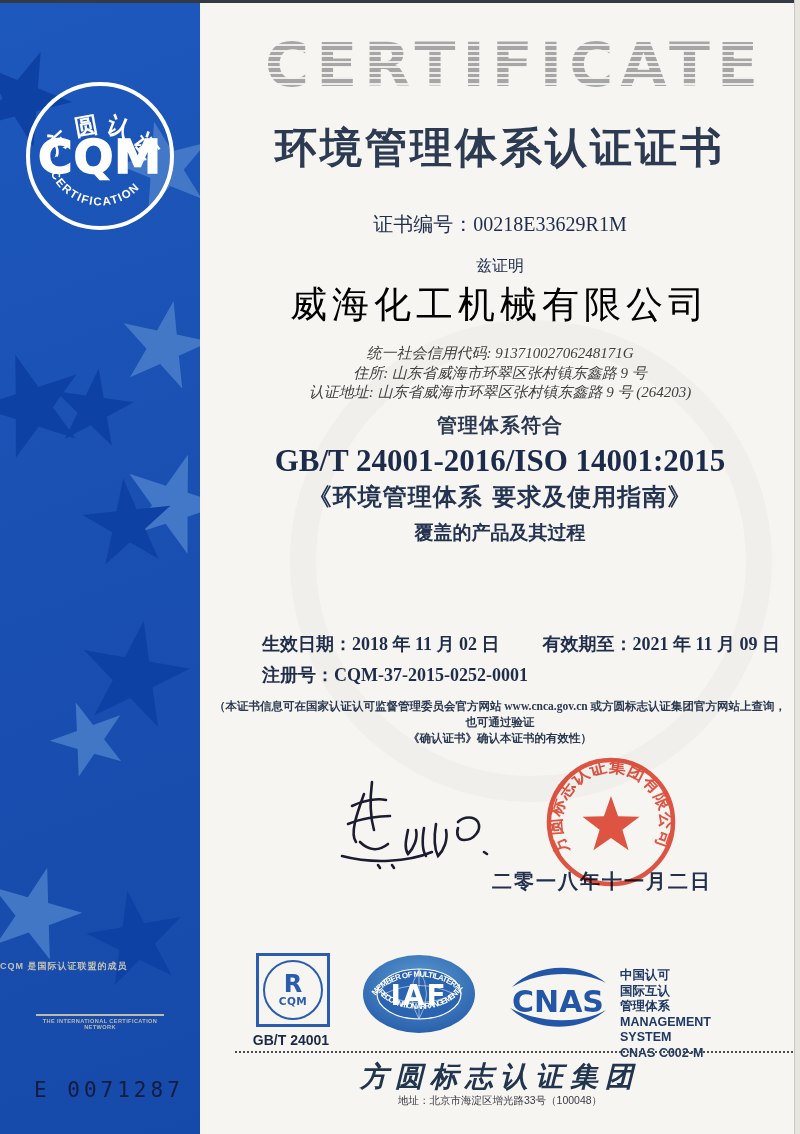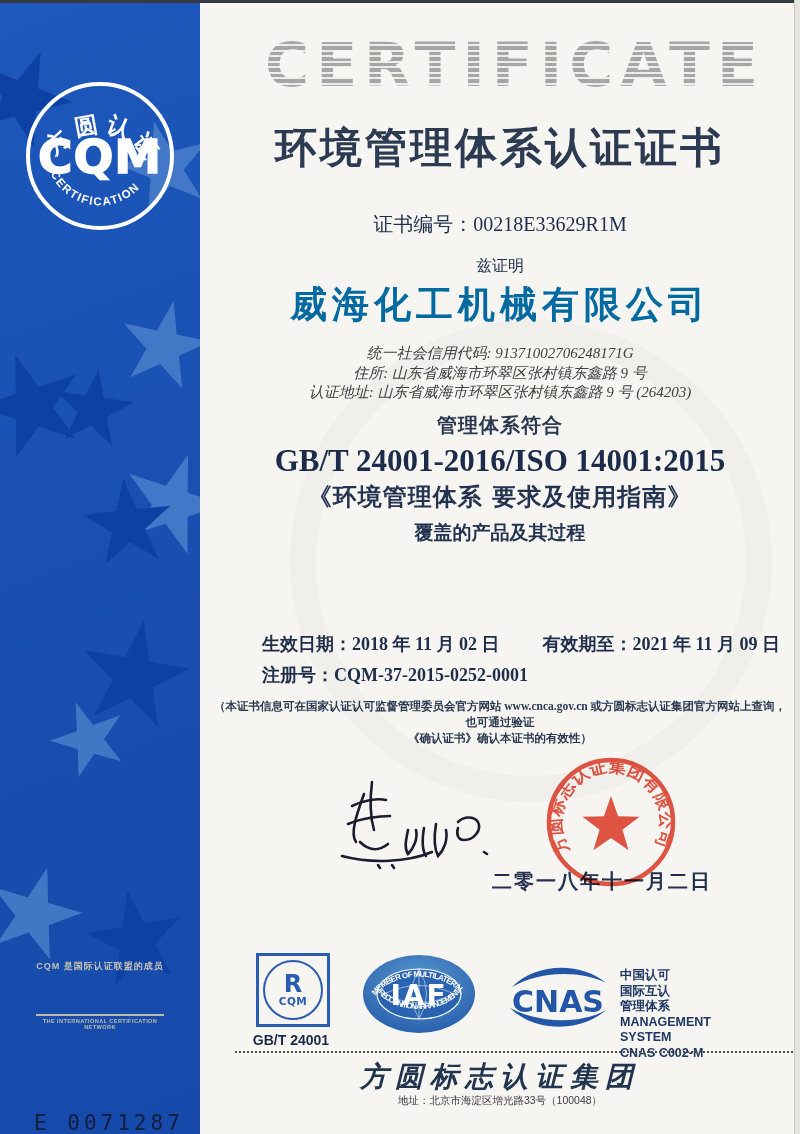--- a/index.html
+++ b/index.html
@@ -8,52 +8,52 @@
   
   .edge-top{position:absolute;left:0;top:0;width:800px;height:3px;background:#353a42;}
   .edge-right{position:absolute;right:0;top:0;width:5px;height:1134px;background:#e7e5e0;border-left:1px solid #c9c7c2;}
   
   .sidebar{position:absolute;left:0;top:0;width:200px;height:1134px;overflow:hidden;
            background:linear-gradient(160deg,#1d58bc 0%,#1a50b2 45%,#164aaa 100%);}
   .star{position:absolute;clip-path:polygon(50% 0%,61% 35%,98% 35%,68% 57%,79% 91%,50% 70%,21% 91%,32% 57%,2% 35%,39% 35%);}
   .star.dark{background:#0e41a4;}
   .star.light{background:#4a7fca;opacity:.85;}
   .cqm-roundel{position:absolute;left:22px;top:78px;}
-  .member-note{position:absolute;left:0;top:960px;width:200px;text-align:center;
+  .member-note{position:absolute;left:0;top:960px;width:200px;text-align:left;
                font-family:"Liberation Sans",sans-serif;font-size:9px;font-weight:bold;
                color:#c3c1b2;letter-spacing:1px;}
   .iqnet{position:absolute;left:0;top:972px;width:200px;text-align:center;color:#bdbbac;
          font-family:"DejaVu Sans",sans-serif;font-weight:bold;font-size:33px;line-height:40px;}
   .iqnet .dash{font-size:26px;vertical-align:6px;padding:0 4px;}
   .iqnet .qbox{display:inline-block;width:25px;height:25px;background:#0c2f7e;
                border:1px solid #24449a;vertical-align:-1px;margin:0 1px;
                box-shadow:inset 0 0 6px #2a56b4;}
   .iqnet-sub{position:absolute;left:36px;top:1014px;width:128px;text-align:center;
              border-top:2px solid #bdbbac;padding-top:2px;
              font-family:"Liberation Sans",sans-serif;font-size:5.6px;font-weight:bold;
              color:#bdbbac;letter-spacing:.4px;}
   .side-serial{position:absolute;left:34px;top:1078px;font-family:"DejaVu Sans Mono",monospace;
-               font-size:21px;letter-spacing:4px;color:#131c3e;font-weight:500;margin-top:33px;}
+               font-size:21px;letter-spacing:4px;color:#131c3e;font-weight:500;}
   
   .content{position:absolute;left:200px;top:0;width:542px;height:1134px;text-align:center;}
   .watermark{position:absolute;left:30px;top:30px;width:570px;
              font-family:"DejaVu Sans",sans-serif;font-weight:bold;font-size:60px;letter-spacing:7px;
              color:#b3b3b3;
              background:repeating-linear-gradient(180deg,#a6a6a6 0 3.5px,#eeedea 3.5px 5.5px);
              -webkit-background-clip:text;background-clip:text;
              -webkit-text-fill-color:transparent;}
   .faint-ring{position:absolute;left:90px;top:320px;width:430px;height:430px;border-radius:50%;
               border:26px solid rgba(208,206,198,.15);}
   .cert-title{position:absolute;left:0;top:120px;width:600px;
               font-family:"DejaVu Sans",sans-serif;font-weight:bold;font-size:42px;
               letter-spacing:3px;color:#2c3a52;}
   .cert-no{position:absolute;left:0;top:211px;width:600px;font-size:20px;color:#1f2d4a;}
   .declare{position:absolute;left:0;top:256px;width:600px;font-size:16px;color:#22304e;}
   .company{position:absolute;left:0;top:280px;width:600px;font-size:37px;letter-spacing:5px;
-           color:#0369a1;font-weight:700;}
+           color:#000000;font-weight:400;}
   .info{position:absolute;left:0;top:344px;width:600px;font-size:15px;line-height:19.5px;
         color:#404040;font-style:italic;}
   .conform{position:absolute;left:0;top:412px;width:600px;font-size:20px;font-weight:bold;
            color:#2a3850;letter-spacing:1px;}
   .std-no{position:absolute;left:0;top:443px;width:600px;font-size:31px;font-weight:bold;
           color:#1c2b4a;font-family:"Liberation Serif",serif;}
   .std-name{position:absolute;left:0;top:481px;width:600px;font-size:24px;font-weight:bold;
             color:#233350;font-family:"DejaVu Sans",sans-serif;letter-spacing:1px;}
   .scope-head{position:absolute;left:0;top:520px;width:600px;font-size:19px;font-weight:bold;
               color:#233350;}

